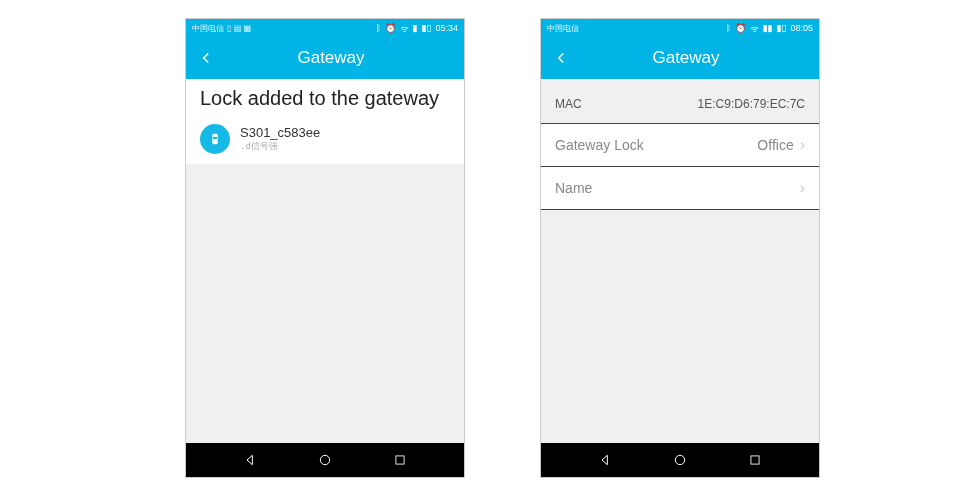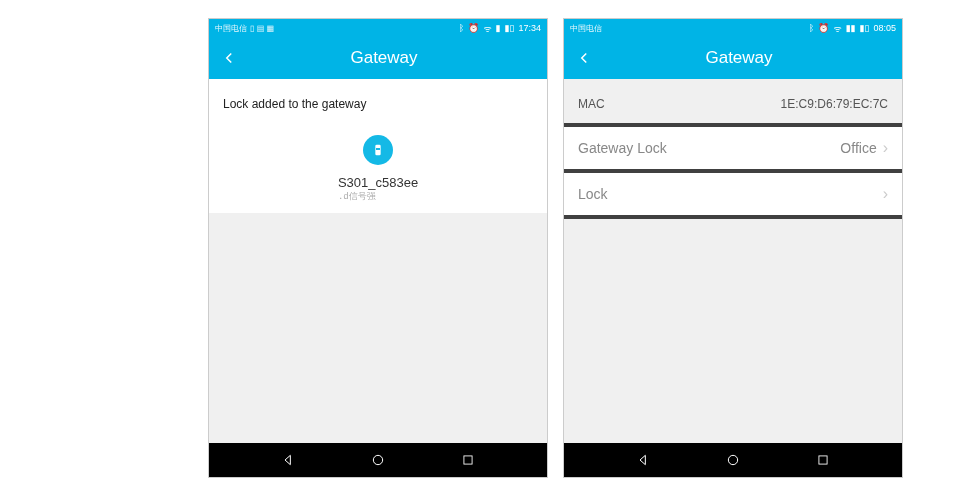--- a/index.html
+++ b/index.html
@@ -5,26 +5,25 @@
     * { margin: 0; padding: 0; box-sizing: border-box; }
     body {
       background: #fff;
       width: 960px;
       height: 500px;
       font-family: -apple-system, Helvetica, Arial, sans-serif;
       position: relative;
     }
     .phone {
       position: absolute;
-      width: 340px;
+      width: 280px;
       height: 460px;
       border: 1px solid #ccc;
       background: #c4b5fd;
       overflow: hidden;
-      margin-left: 23px;
     }
     .phone.left { left: 185px; top: 18px; }
     .phone.right { left: 540px; top: 18px; }
     .statusbar {
       height: 18px;
       background: #00b4e6;
       display: flex;
       align-items: center;
       justify-content: space-between;
       padding: 0 6px;
@@ -53,50 +52,49 @@
       display:flex; align-items:center; justify-content:center;
     }
     .header .title { font-size: 17px; font-weight: 400; }
     .content {
       background: #f0f0f0;
       height: calc(100% - 18px - 42px - 34px);
       overflow: hidden;
     }
     .section-title {
       background:#fff;
-      padding: 18px 14px;
-      font-size: 12px;
+      padding: 8px 14px;
+      font-size: 20px;
       color:#222;
       font-weight:500;
     }
     .lock-row {
       background:#fff;
       display:flex;
       align-items:center;
       padding: 6px 14px 10px 14px;
       gap:10px;
-      flex-direction:column;
     }
     .lock-icon {
       width:30px; height:30px; border-radius:50%;
       background:#14b9e6;
       display:flex; align-items:center; justify-content:center;
       flex-shrink:0;
     }
     .lock-meta { display:flex; flex-direction:column; }
     .lock-name { font-size:13px; color:#333; }
     .lock-sub { font-size:9px; color:#aaa;font-family:Liberation Mono, monospace; }
     .row {
       background:#fff;
       display:flex;
       justify-content:space-between;
       align-items:center;
       padding: 12px 14px;
       font-size:14px;
-      border-bottom:4px solid #404040;
+      border-bottom:1px solid #404040;
     }
     .row .label { color:#888; }
     .row .value { color:#888; display:flex; align-items:center; gap:6px;text-align:center;}
     .row.mac { background:transparent; }
     .row.mac .label { color:#555; font-size:12px;}
     .row.mac .value { color:#555; font-size:12px;}
     .chevron { color:#ccc; font-size:16px; }
     .navbar {
       position:absolute; bottom:0; left:0; right:0;
       height:34px; background:#000;
@@ -113,21 +111,21 @@
     <div class="sb-left">
       <span>中国电信</span>
       <span>▯ ▤ ▦</span>
     </div>
     <div class="sb-right">
       <span>ᛒ</span>
       <span>⏰</span>
       <span>ᯤ</span>
       <span>▮</span>
       <span>▮▯</span>
-      <span>17:34</span>
+      <span>05:34</span>
     </div>
   </div>
   <div class="header">
     <div class="back">
       <svg width="18" height="18" viewBox="0 0 24 24" fill="none" stroke="#fff" stroke-width="2">
           <path d="M15 18l-6-6 6-6"></path>
         </svg>
     </div>
     <div class="title">Gateway</div>
   </div>
@@ -194,21 +192,21 @@
       <div class="value">1E:C9:D6:79:EC:7C</div>
     </div>
     <div class="row">
       <div class="label">Gateway Lock</div>
       <div class="value">
         <span>Office</span>
         <span class="chevron">›</span>
       </div>
     </div>
     <div class="row">
-      <div class="label">Lock</div>
+      <div class="label">Name</div>
       <div class="value">
         <span class="chevron">›</span>
       </div>
     </div>
   </div>
   <div class="navbar">
     <div class="navbtn">
       <svg width="16" height="16" viewBox="0 0 24 24" fill="none" stroke="#fff" stroke-width="1.5">
           <path d="M14 5l-8 7 8 7z"></path>
         </svg>

